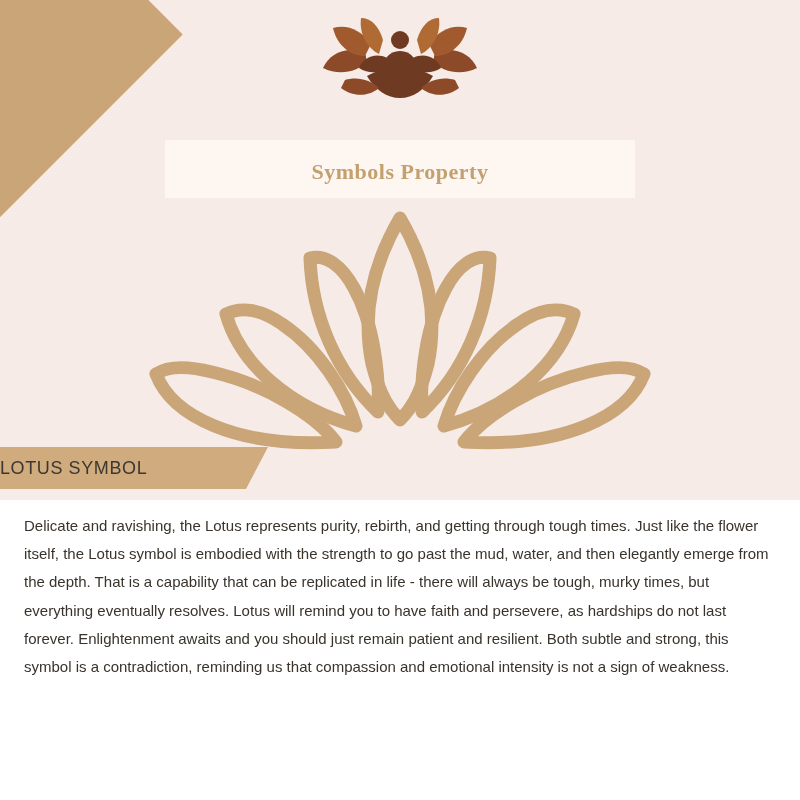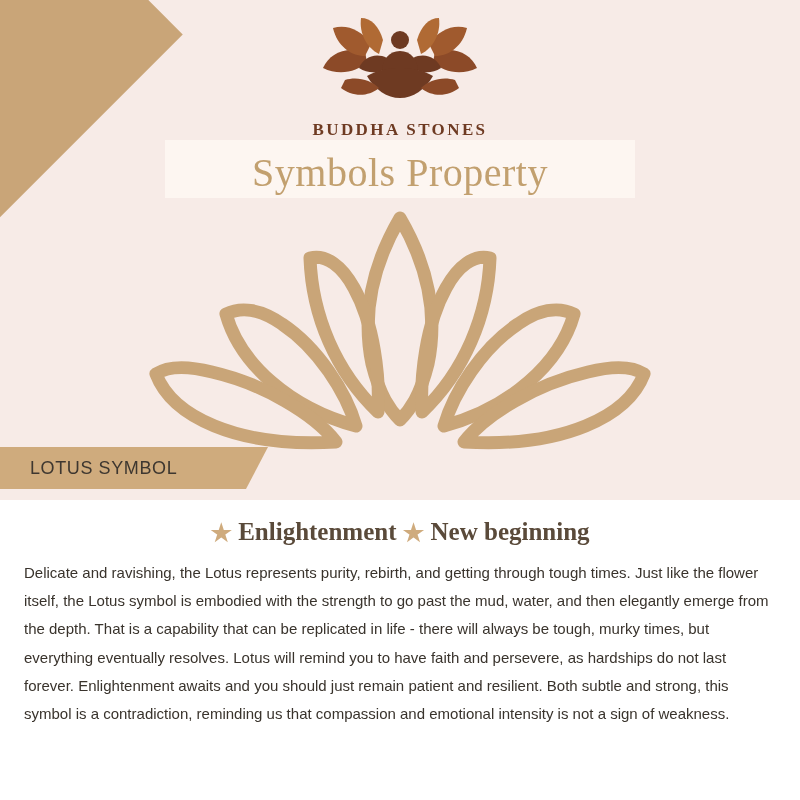--- a/index.html
+++ b/index.html
@@ -88,22 +88,22 @@
     left: 165px;
     width: 470px;
     height: 58px;
     background: #fdf6f1;
     display: flex;
     align-items: center;
     justify-content: center;
   }
   .title-banner .title-text {
     font-family: "Liberation Serif", serif;
-    font-weight: normal;
-    font-size: 40px;
+    font-weight: bold;
+    font-size: 22px;
     color: #c2a06f;
     letter-spacing: 0.5px;
     margin-top: 6px;
   }
 
   
   .lotus-wrap {
     position: absolute;
     top: 196px;
     left: 0;
@@ -114,21 +114,20 @@
   
   .tag {
     position: absolute;
     top: 447px;
     left: 0;
     height: 42px;
     width: 268px;
     background: #cfab7d;
     display: flex;
     align-items: center;
-    padding-left: 30px;
     box-sizing: border-box;
     clip-path: polygon(0 0, 100% 0, calc(100% - 22px) 100%, 0 100%);
   }
   .tag .tag-text {
     font-size: 18px;
     color: #3e3730;
     letter-spacing: 0.6px;
   }
 
   
@@ -190,21 +189,20 @@
         <path d="M108 40 C120 34 132 40 136 50 C124 58 110 54 104 46 Z" fill="#6e3a22"></path>
 
         <circle cx="95" cy="22" r="9" fill="#6e3a22"></circle>
         <path d="M95 33 C84 33 77 42 77 53 C77 62 84 70 95 70 C106 70 113 62 113 53 C113 42 106 33 95 33 Z" fill="#6e3a22"></path>
         <path d="M62 58 C72 52 84 50 95 50 C106 50 118 52 128 58 C120 72 108 80 95 80 C82 80 70 72 62 58 Z" fill="#6e3a22"></path>
 
         <path d="M40 62 C52 58 66 62 74 70 C62 80 46 78 36 70 Z" fill="#8c4a28"></path>
         <path d="M150 62 C138 58 124 62 116 70 C128 80 144 78 154 70 Z" fill="#8c4a28"></path>
       </g>
     </svg>
-    <div class="brand">BUDDHA STONES</div>
   </div>
 
   <div class="title-banner">
     <span class="title-text">Symbols Property</span>
   </div>
 
   <div class="lotus-wrap">
     <svg width="520" height="290" viewBox="0 0 520 290">
       <g fill="none" stroke="#c9a578" stroke-width="13" stroke-linejoin="round" stroke-linecap="round">
 
@@ -223,22 +221,16 @@
         <path d="M504 178 C488 220 424 252 324 246 C346 218 396 188 448 176 C472 170 492 170 504 178 Z"></path>
       </g>
     </svg>
   </div>
 
   <div class="tag">
     <span class="tag-text">LOTUS SYMBOL</span>
   </div>
 
   <div class="panel">
-    <div class="headline">
-      <span class="star">★</span>
-      <span class="w1">Enlightenment</span>
-      <span class="star">★</span>
-      <span class="w2">New beginning</span>
-    </div>
     <p class="body-copy">Delicate and ravishing, the Lotus represents purity, rebirth, and getting through tough times. Just like the flower itself, the Lotus symbol is embodied with the strength to go past the mud, water, and then elegantly emerge from the depth. That is a capability that can be replicated in life - there will always be tough, murky times, but everything eventually resolves. Lotus will remind you to have faith and persevere, as hardships do not last forever. Enlightenment awaits and you should just remain patient and resilient. Both subtle and strong, this symbol is a contradiction, reminding us that compassion and emotional intensity is not a sign of weakness.</p>
   </div>
 
 </div>
 
 </body></html>

